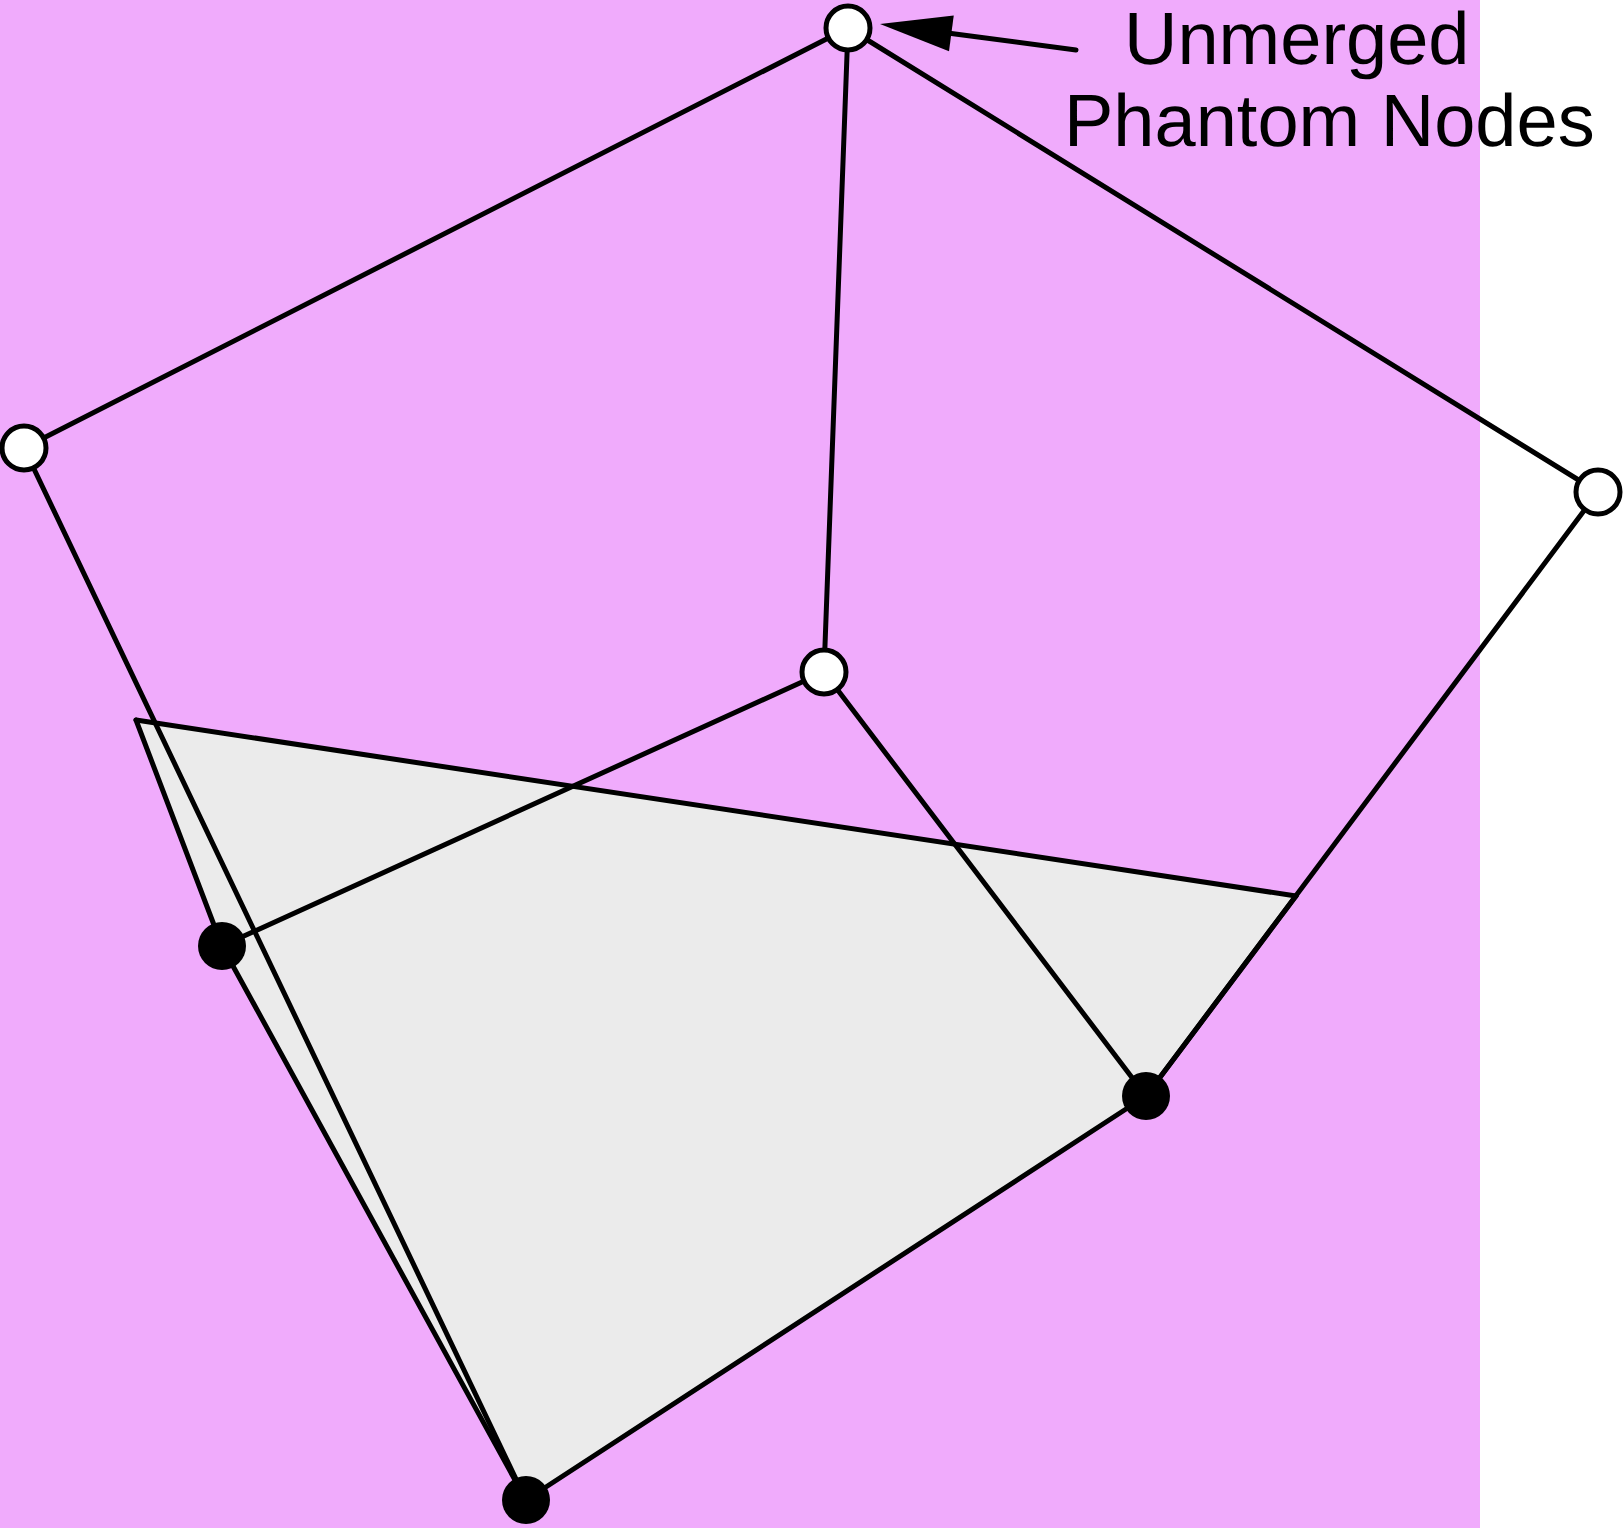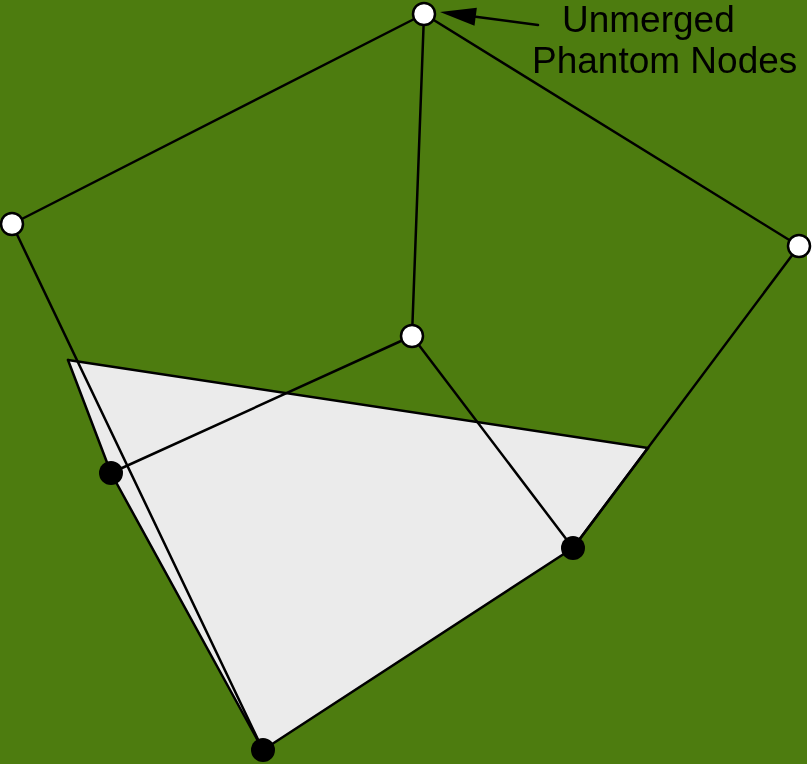--- a/index.html
+++ b/index.html
@@ -8,23 +8,23 @@
     background: #ffffff;
   }
   body {
     width: 812px;
     height: 764px;
     overflow: hidden;
     font-family: "Liberation Sans", sans-serif;
   }
   #diagram-root {
     position: relative;
-    width: 807px;
+    width: 740px;
     height: 764px;
-    background: #4d7c0f;
+    background: #f0abfc;
   }
   #diagram-svg {
     display: block;
     width: 812px;
     height: 764px;
   }
   .annotation-text {
     font-family: "Liberation Sans", sans-serif;
     font-size: 37px;
     fill: #000000;

